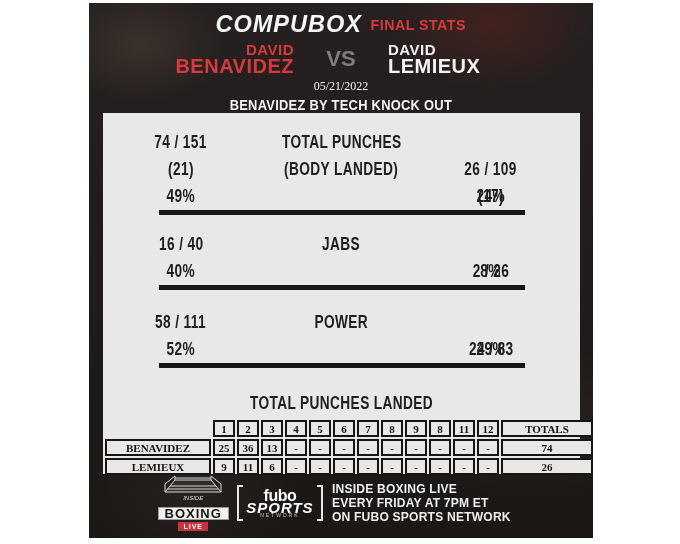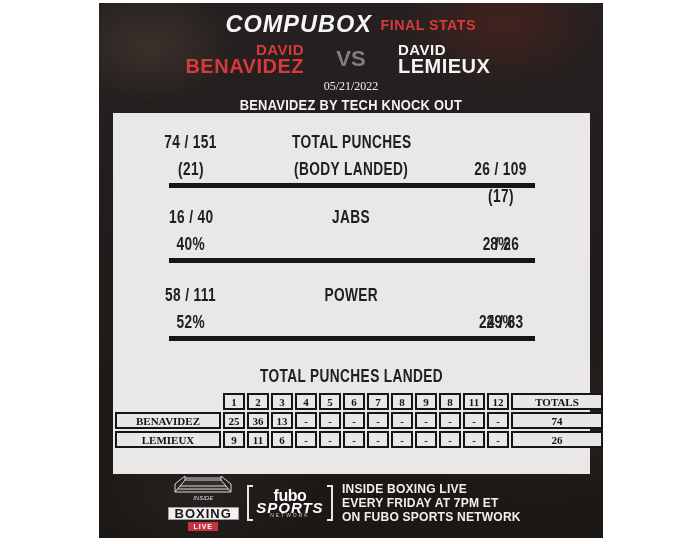--- a/index.html
+++ b/index.html
@@ -1,20 +1,20 @@
 <!DOCTYPE html>
 <html><head>
 <meta charset="utf-8">
 <style>
   * { margin:0; padding:0; box-sizing:border-box; }
   body { background:#fff; font-family:"Liberation Sans", sans-serif; }
   .stage { position:relative; width:680px; height:544px; background:#ffffff; overflow:hidden; }
 
   .graphic {
-    position:absolute; left:99px; top:3px; width:504px; height:535px; overflow:hidden;
+    position:absolute; left:89px; top:3px; width:504px; height:535px; overflow:hidden;
     background:
       radial-gradient(140px 90px at 80% 4%,  rgba(110,35,28,0.40), rgba(0,0,0,0) 70%),
       radial-gradient(120px 80px at 10% 8%,  rgba(125,100,80,0.25), rgba(0,0,0,0) 70%),
       radial-gradient(160px 120px at 35% 40%, rgba(120,110,100,0.14), rgba(0,0,0,0) 75%),
       radial-gradient(180px 110px at 88% 78%, rgba(80,68,60,0.22), rgba(0,0,0,0) 75%),
       radial-gradient(150px 90px at 20% 92%, rgba(95,85,75,0.16), rgba(0,0,0,0) 75%),
       linear-gradient(#262120, #1b1715);
   }
 
   
@@ -120,20 +120,24 @@
       <div class="sect1">
         <div class="statrow">
           <span class="l"><span class="cond">74 / 151</span></span>
           <span class="c"><span class="cond">TOTAL PUNCHES</span></span>
           <span class="r"><span class="cond">26 / 109</span></span>
         </div>
         <div class="statrow">
           <span class="l"><span class="cond">(21)</span></span>
           <span class="c"><span class="cond">(BODY LANDED)</span></span>
           <span class="r"><span class="cond">(17)</span></span>
+        </div>
+        <div class="statrow">
+          <span class="l"><span class="cond">49%</span></span>
+          <span class="r"><span class="cond">24%</span></span>
         </div>
       </div>
 
       <div class="divider"></div>
 
       <div class="sect2">
         <div class="statrow">
           <span class="l"><span class="cond">16 / 40</span></span>
           <span class="c"><span class="cond">JABS</span></span>
           <span class="r"><span class="cond">2 / 26</span></span>

